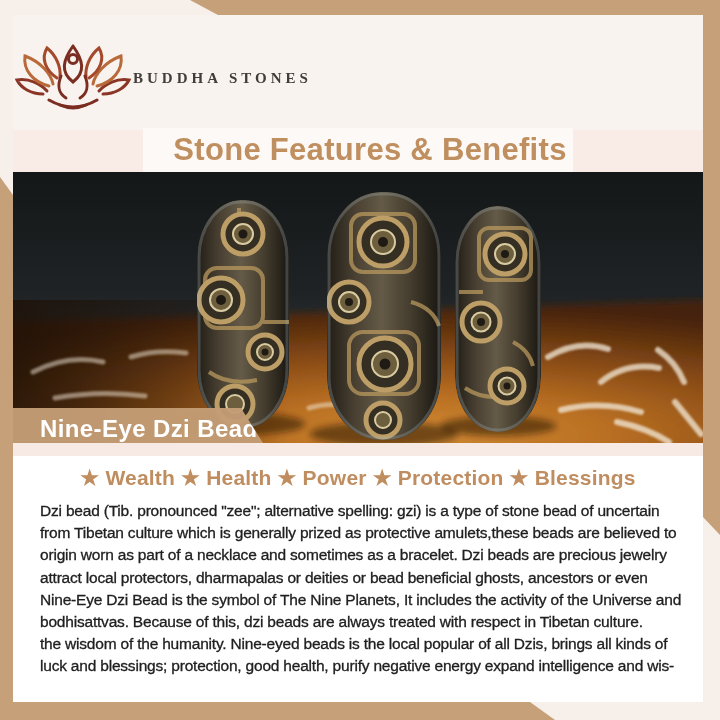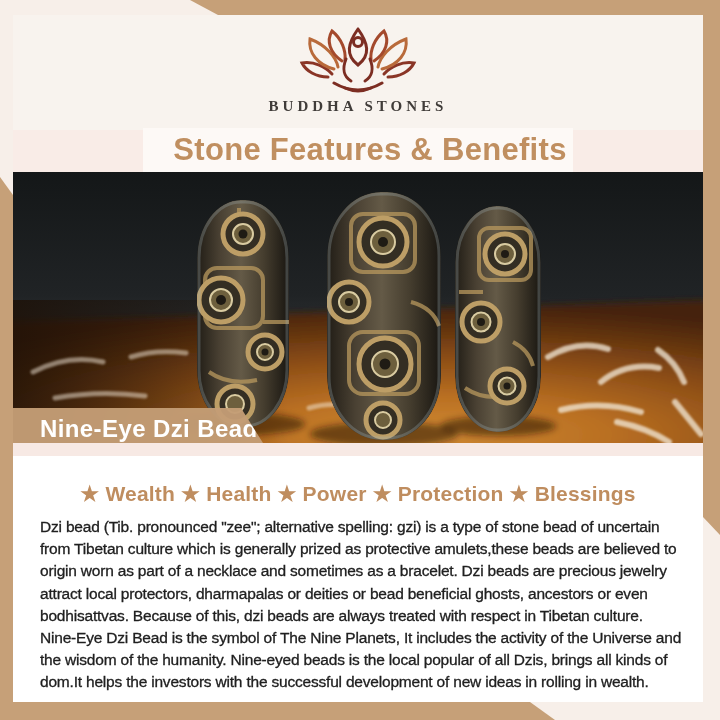--- a/index.html
+++ b/index.html
@@ -13,36 +13,36 @@
   .frame-top    { position:absolute; left:190px; top:0; width:530px; height:15px; background:#c6a078;
                   clip-path:polygon(0 0,100% 0,100% 100%,28px 100%); }
   .frame-right  { position:absolute; left:703px; top:0; width:17px; height:535px; background:#c6a078;
                   clip-path:polygon(0 0,100% 0,100% 100%,0 517px); }
   .frame-left   { position:absolute; left:0; top:177px; width:13px; height:543px; background:#c6a078;
                   clip-path:polygon(0 0,100% 18px,100% 100%,0 100%); }
   .frame-bottom { position:absolute; left:0; top:702px; width:555px; height:18px; background:#c6a078;
                   clip-path:polygon(0 0,530px 0,100% 100%,0 100%); }
   
   .content { position:absolute; left:13px; top:15px; width:690px; height:687px; background:#ffffff; }
-  .header  { height:115px; background:#f8f3ee; display:flex; flex-direction:column; align-items:center; justify-content:flex-start; padding-top:10px; }
+  .header  { height:115px; background:#f8f3ee; display:flex; flex-direction:row; align-items:center; justify-content:flex-start; padding-top:10px; }
   .brand-name { margin-top:1px; font-family:"Liberation Serif", serif; font-size:15px; letter-spacing:4px;
                 color:#403c39; font-weight:600; }
   .banner { position:relative; height:42px; background:#f9ece7; }
   .banner-band { position:absolute; left:50%; top:-2px; transform:translateX(-50%); width:430px; height:44px;
                  background:#fdf9f6; display:flex; align-items:center; justify-content:center; }
   .banner-title { font-size:31px; font-weight:bold; color:#c08f60; letter-spacing:0.3px;margin-left:24px; }
   .photo { position:relative; height:271px; overflow:hidden; background:#1a1d1f; }
   .photo svg { display:block; }
   .photo-label { position:absolute; left:0; bottom:0; height:35px; width:250px;
                  background:rgba(196,157,118,0.96);
                  clip-path:polygon(0 0,calc(100% - 22px) 0,100% 100%,0 100%);
                  display:flex; align-items:flex-end; padding-left:27px; }
   .photo-label span { color:#ffffff; font-size:24px; font-weight:bold; letter-spacing:0.4px; }
   .pink-strip { height:13px; background:#f7e9e4; }
-  .info { background:#ffffff; height:188px; padding-top:20px; }
+  .info { background:#ffffff; height:188px; padding-top:4px; }
   .benefits-heading { text-align:center; margin-top:3px; font-size:21px; font-weight:bold;
                       color:#bf8d5f; letter-spacing:0.2px; line-height:30px; }
   .paragraph { margin:7px 6px 0 27px; color:#202020; font-size:15.5px; line-height:22.2px;
                letter-spacing:-0.2px; -webkit-text-stroke:0.3px #202020; }
   .paragraph div { white-space:nowrap; }
 </style>
 </head>
 <body>
 
 <div class="page">
@@ -239,21 +239,21 @@
 
     <div class="pink-strip"></div>
 
     <div class="info">
       <div class="benefits-heading">★ Wealth ★ Health ★ Power ★ Protection ★ Blessings</div>
       <div class="paragraph">
           <div>Dzi bead (Tib. pronounced "zee"; alternative spelling: gzi) is a type of stone bead of uncertain</div>
           <div>from Tibetan culture which is generally prized as protective amulets,these beads are believed to</div>
           <div>origin worn as part of a necklace and sometimes as a bracelet. Dzi beads are precious jewelry</div>
           <div>attract local protectors, dharmapalas or deities or bead beneficial ghosts, ancestors or even</div>
+          <div>Nine-Eye Dzi Bead is the symbol of The Nine Planets, It includes the activity of the Universe and</div>
           <div>bodhisattvas. Because of this, dzi beads are always treated with respect in Tibetan culture.</div>
-          <div>Nine-Eye Dzi Bead is the symbol of The Nine Planets, It includes the activity of the Universe and</div>
           <div>the wisdom of the humanity. Nine-eyed beads is the local popular of all Dzis, brings all kinds of</div>
-          <div>dom.It helps the investors with the successful development of new ideas in rolling in wealth.</div>
+          <div>luck and blessings; protection, good health, purify negative energy expand intelligence and wis-</div>
         </div>
     </div>
 
   </div>
 </div>
 
 </body></html>

